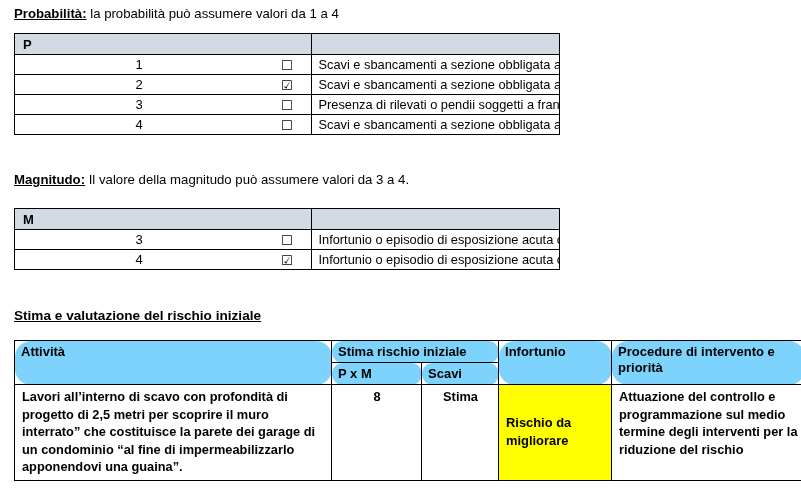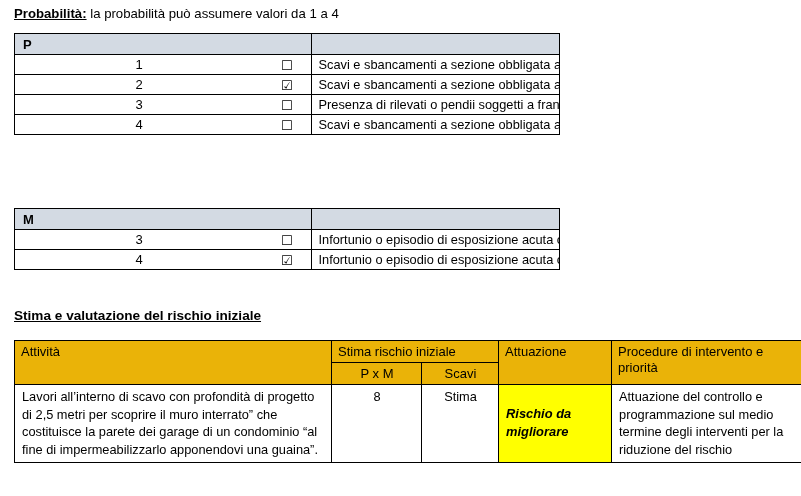--- a/index.html
+++ b/index.html
@@ -111,49 +111,50 @@
   }
 
   
   .risk-table {
     width: 790px;
   }
   .risk-table td {
     vertical-align: top;
   }
   .risk-table td.hcell {
-    background: #eab308;
-    font-weight: normal;
+    background: #7dd3fc;
+    font-weight: bold;
     font-size: 13px;
     vertical-align: top;
     padding: 3px 5px 2px 6px;
     line-height: 16px;
+    border-radius: 16px;
   }
   .risk-table td.hcell.ctr {
-    text-align: center;
+    text-align: left;
   }
   .risk-table td.body {
     font-size: 12.8px;
     line-height: 17.6px;
     padding: 3px 6px 4px 7px;
     vertical-align: top;
+    font-weight: bold;
   }
   .risk-table td.body.ctr {
     text-align: center;
     vertical-align: top;
   }
   .risk-table td.valut {
     background: #ffff00;
     font-weight: bold;
     font-size: 12.9px;
     line-height: 18px;
     padding: 3px 6px 4px 7px;
     vertical-align: middle;
     text-align: left;
-    font-style: italic;
   }
 </style>
 </head>
 <body>
 
 <div class="page">
 
   <div class="para" style="left:14px; top:6px;">
     <span class="lead">Probabilità:</span><span class="rest"> la probabilità può assumere valori da 1 a 4</span>
   </div>
@@ -181,20 +182,23 @@
         <td class="c-desc">Presenza di rilevati o pendii soggetti a frane o valanghe</td>
       </tr>
       <tr>
         <td class="c-num">4</td>
         <td class="c-box"><span class="chk">☐</span></td>
         <td class="c-desc">Scavi e sbancamenti a sezione obbligata a profondità &gt; 3 metri</td>
       </tr>
     </tbody>
   </table>
 
+  <div class="para" style="left:14px; top:172px;">
+    <span class="lead">Magnitudo:</span><span class="rest"> Il valore della magnitudo può assumere valori da 3 a 4.</span>
+  </div>
 
   <table class="doc pm-table" style="left:14px; top:208px;">
     <tbody>
       <tr class="hdr">
         <td class="h-left">M</td>
         <td class="h-left2" style="width:48px;"></td>
         <td></td>
       </tr>
       <tr>
         <td class="c-num">3</td>
@@ -216,21 +220,21 @@
       <col style="width:317px">
       <col style="width:90px">
       <col style="width:77px">
       <col style="width:113px">
       <col style="width:193px">
     </colgroup>
     <tbody>
       <tr>
         <td class="hcell" rowspan="2">Attività</td>
         <td class="hcell" colspan="2">Stima rischio iniziale</td>
-        <td class="hcell" rowspan="2">Attuazione</td>
+        <td class="hcell" rowspan="2">Infortunio</td>
         <td class="hcell" rowspan="2">Procedure di intervento e priorità</td>
       </tr>
       <tr>
         <td class="hcell ctr">P x M</td>
         <td class="hcell ctr">Scavi</td>
       </tr>
       <tr>
         <td class="body">Lavori all’interno di scavo con profondità di progetto di 2,5 metri per scoprire il muro interrato” che costituisce la parete dei garage di un condominio “al fine di impermeabilizzarlo apponendovi una guaina”.</td>
         <td class="body ctr">8</td>
         <td class="body ctr">Stima</td>

